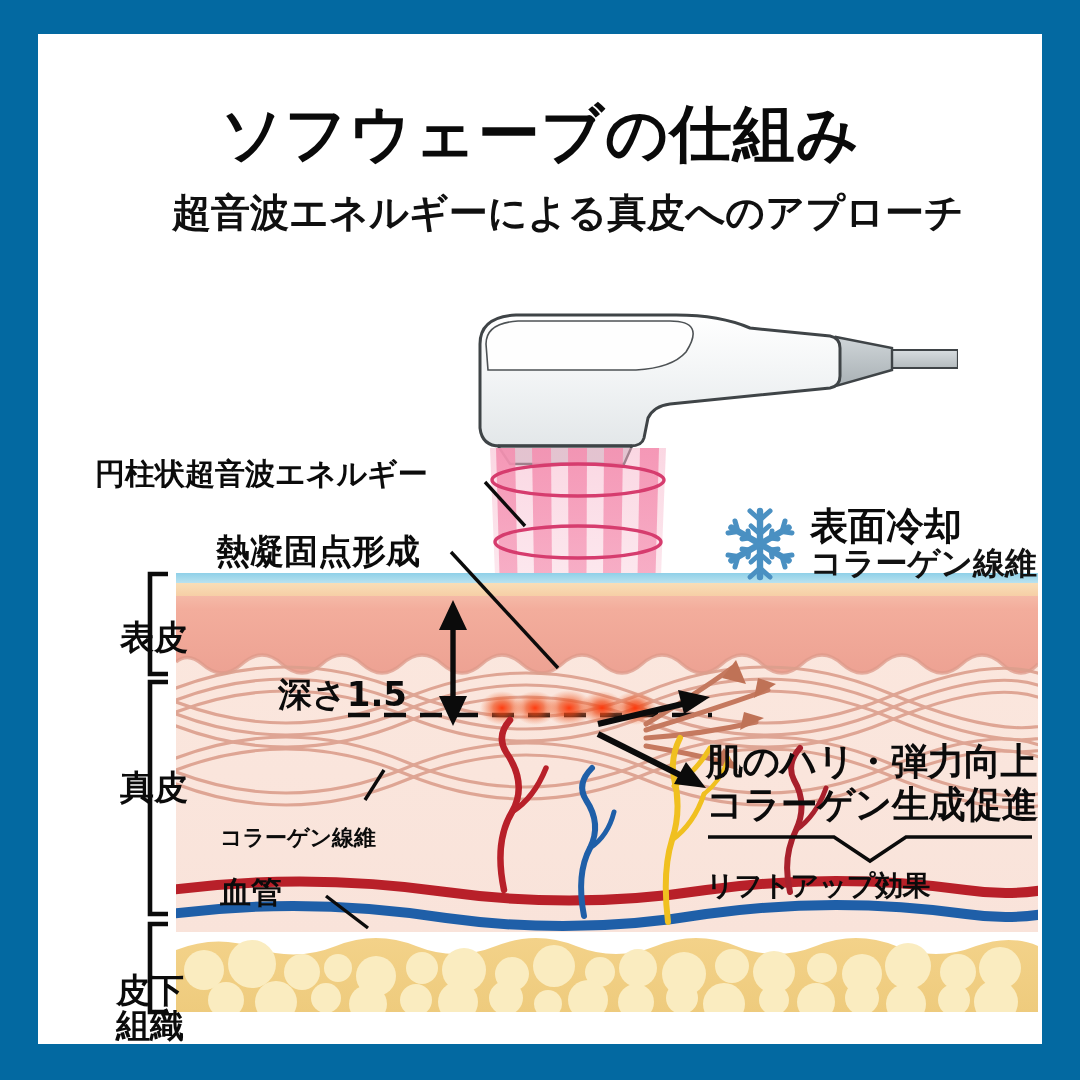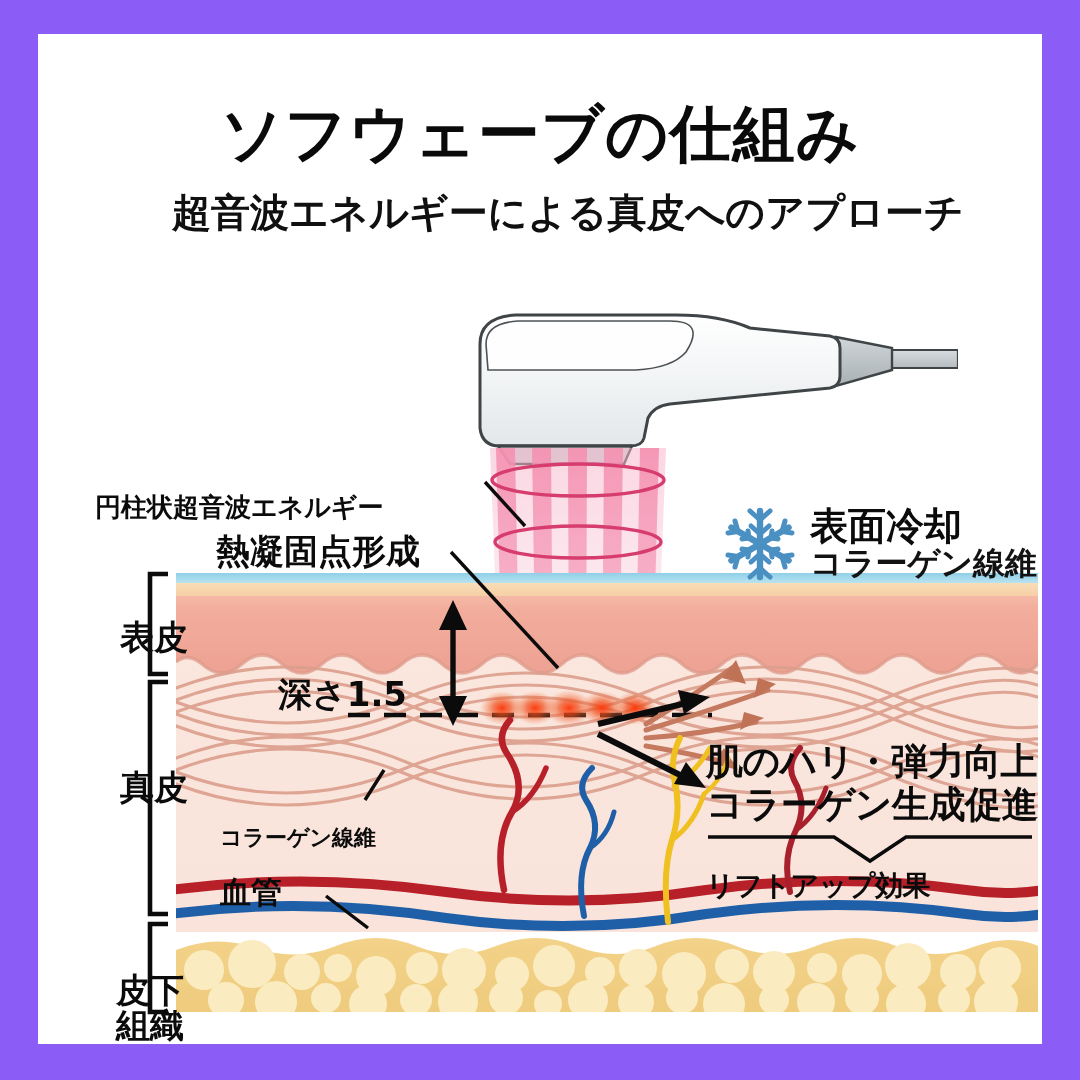--- a/index.html
+++ b/index.html
@@ -12,21 +12,21 @@
     width: 1080px;
     height: 1080px;
     overflow: hidden;
     font-family: "DejaVu Sans", "Liberation Sans", sans-serif;
   }
 
   .stage {
     position: relative;
     width: 1080px;
     height: 1080px;
-    background: #8b5cf6;
+    background: #0369a1;
     box-sizing: border-box;
   }
 
   .card {
     position: absolute;
     left: 38px;
     top: 34px;
     width: 1004px;
     height: 1010px;
     background: #ffffff;
@@ -99,21 +99,21 @@
   }
   .layer-label.two-line { line-height: 1.04; margin-top: 39px; }
 
   
   .callout {
     position: absolute;
     font-weight: 700;
     color: #0b0b0b;
     white-space: nowrap;
   }
-  .callout-cyl  { left: 57px;  top: 456px; font-size: 26px; font-family: Liberation Serif, serif; }
+  .callout-cyl  { left: 57px;  top: 420px; font-size: 30px; font-family: Liberation Serif, serif; }
   .callout-heat { left: 178px; top: 495px; font-size: 34px; }
   .callout-depth{ left: 240px; top: 638px; font-size: 34px; }
   .callout-fiber{ left: 182px; top: 789px; font-size: 22px; }
   .callout-vessel{left: 182px; top: 838px; font-size: 31px; }
 
   
   .cooling {
     position: absolute;
     left: 684px;
     top: 458px;

